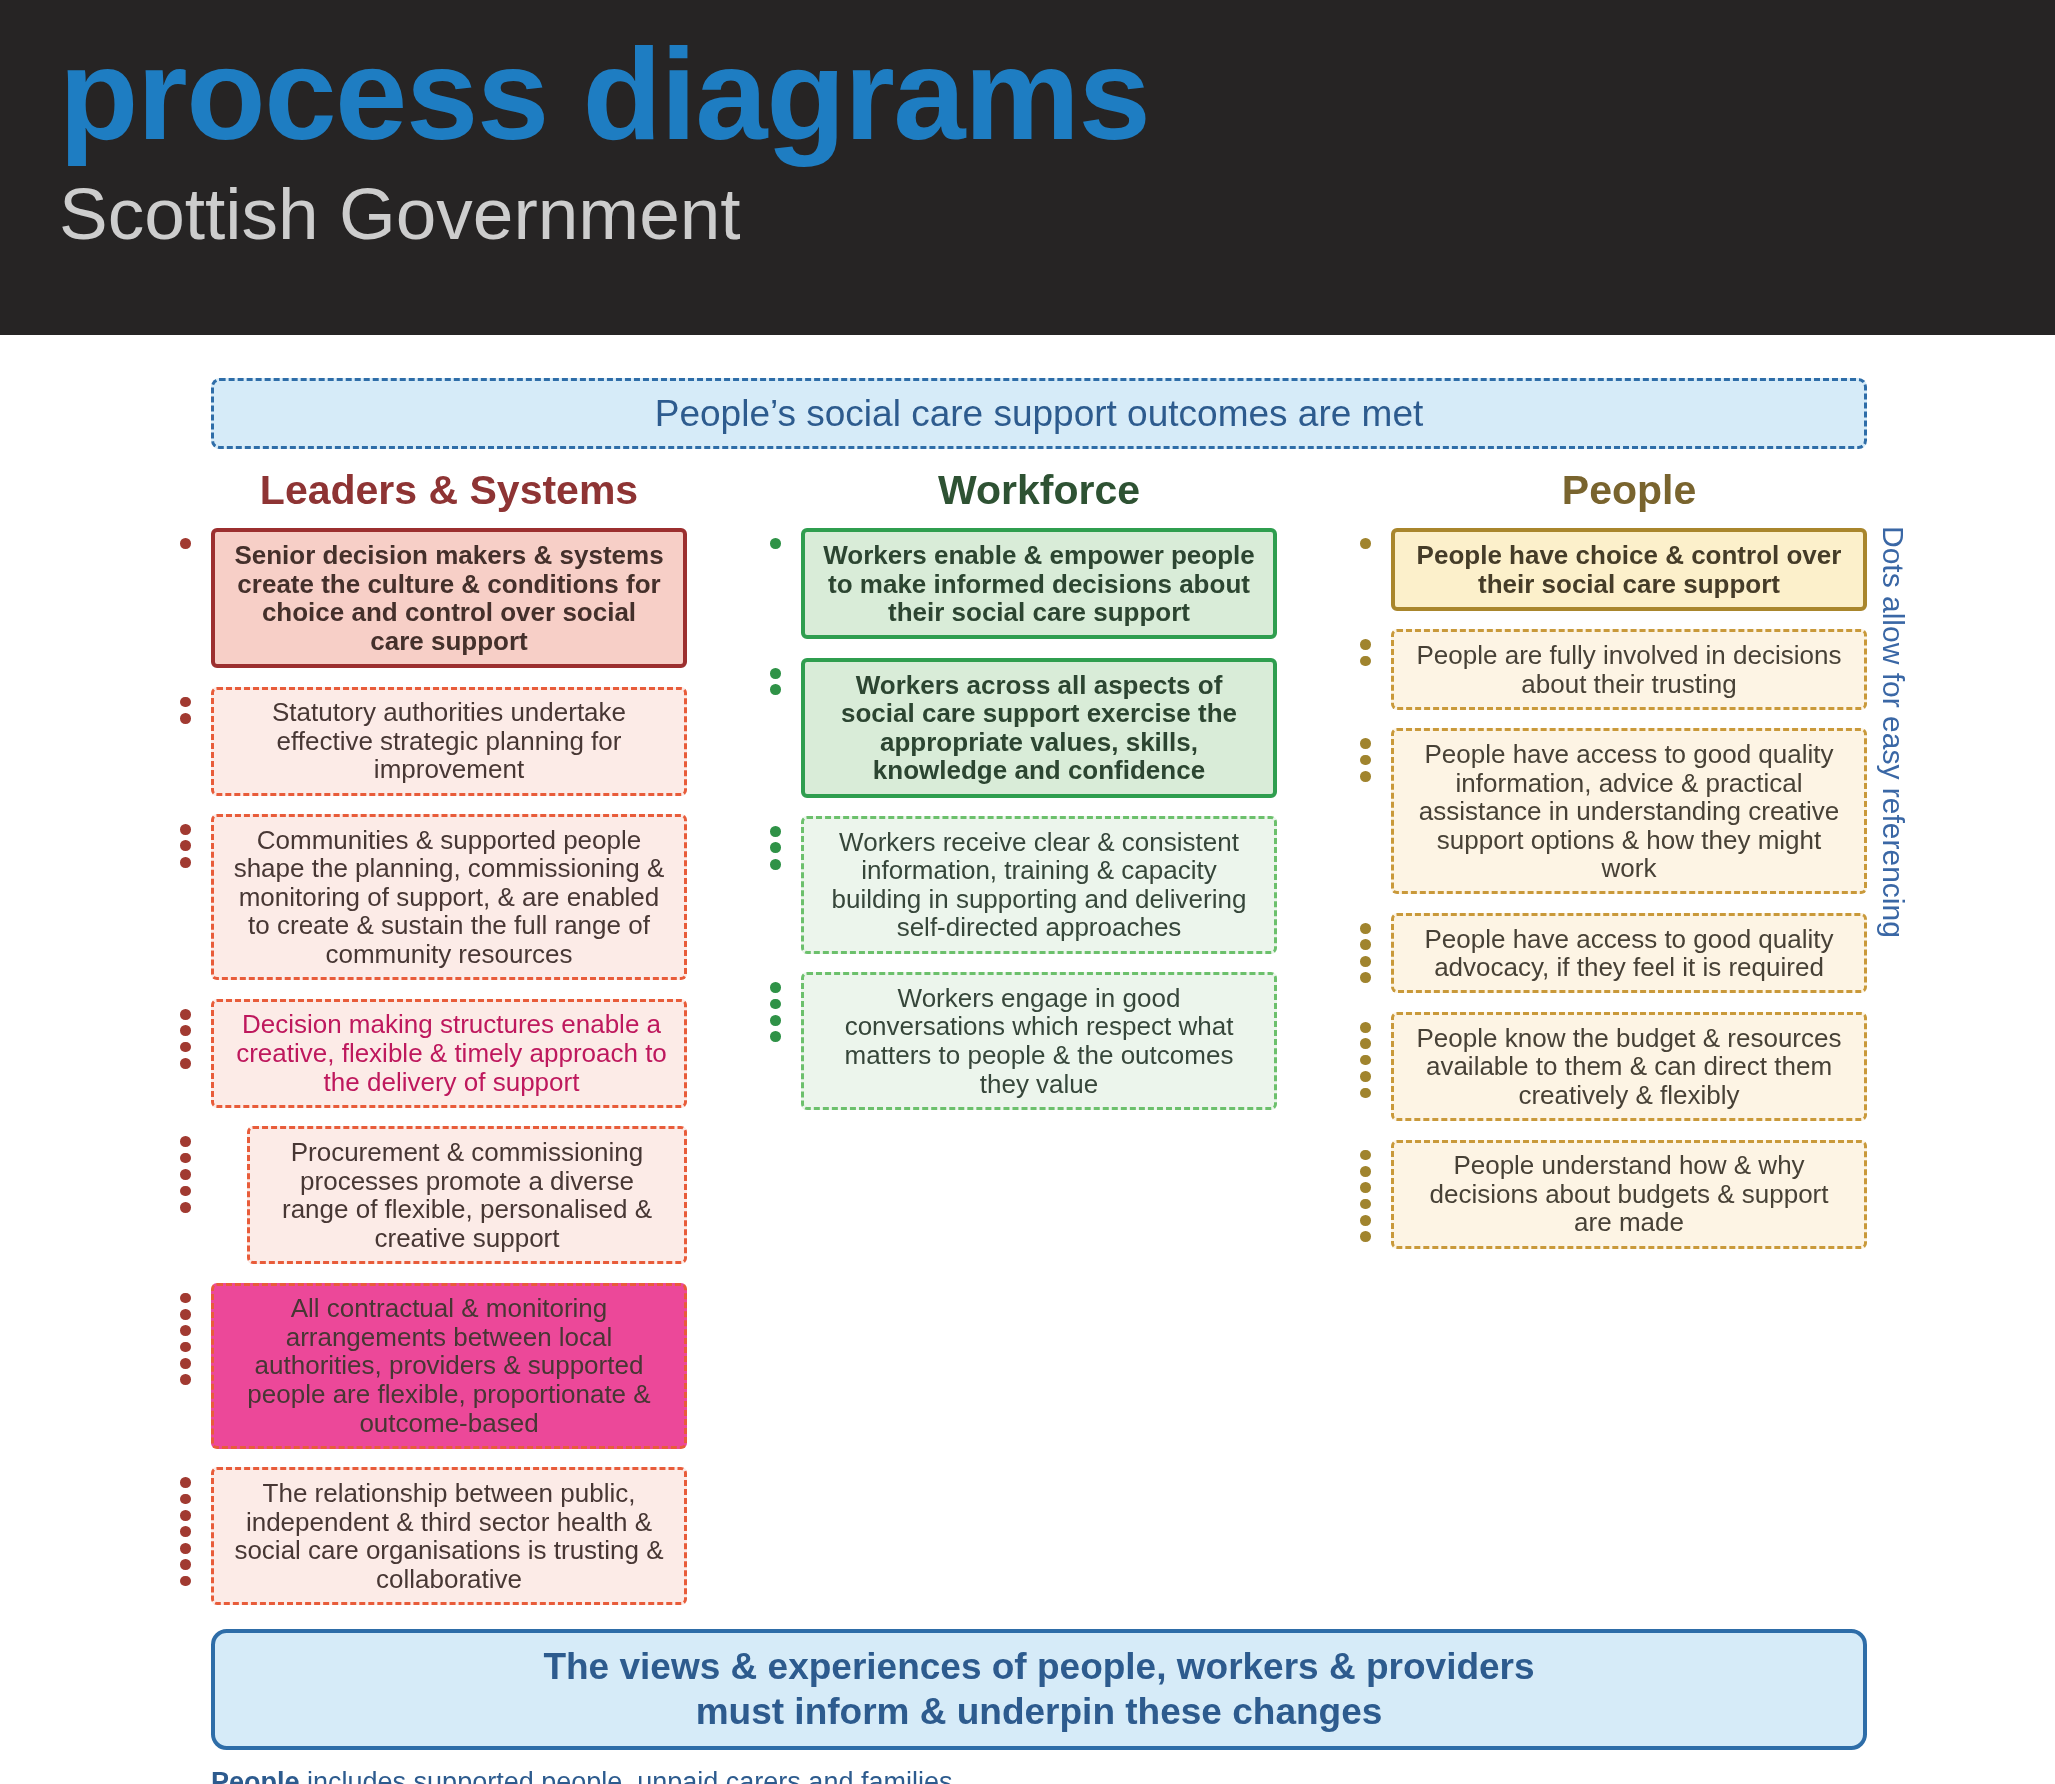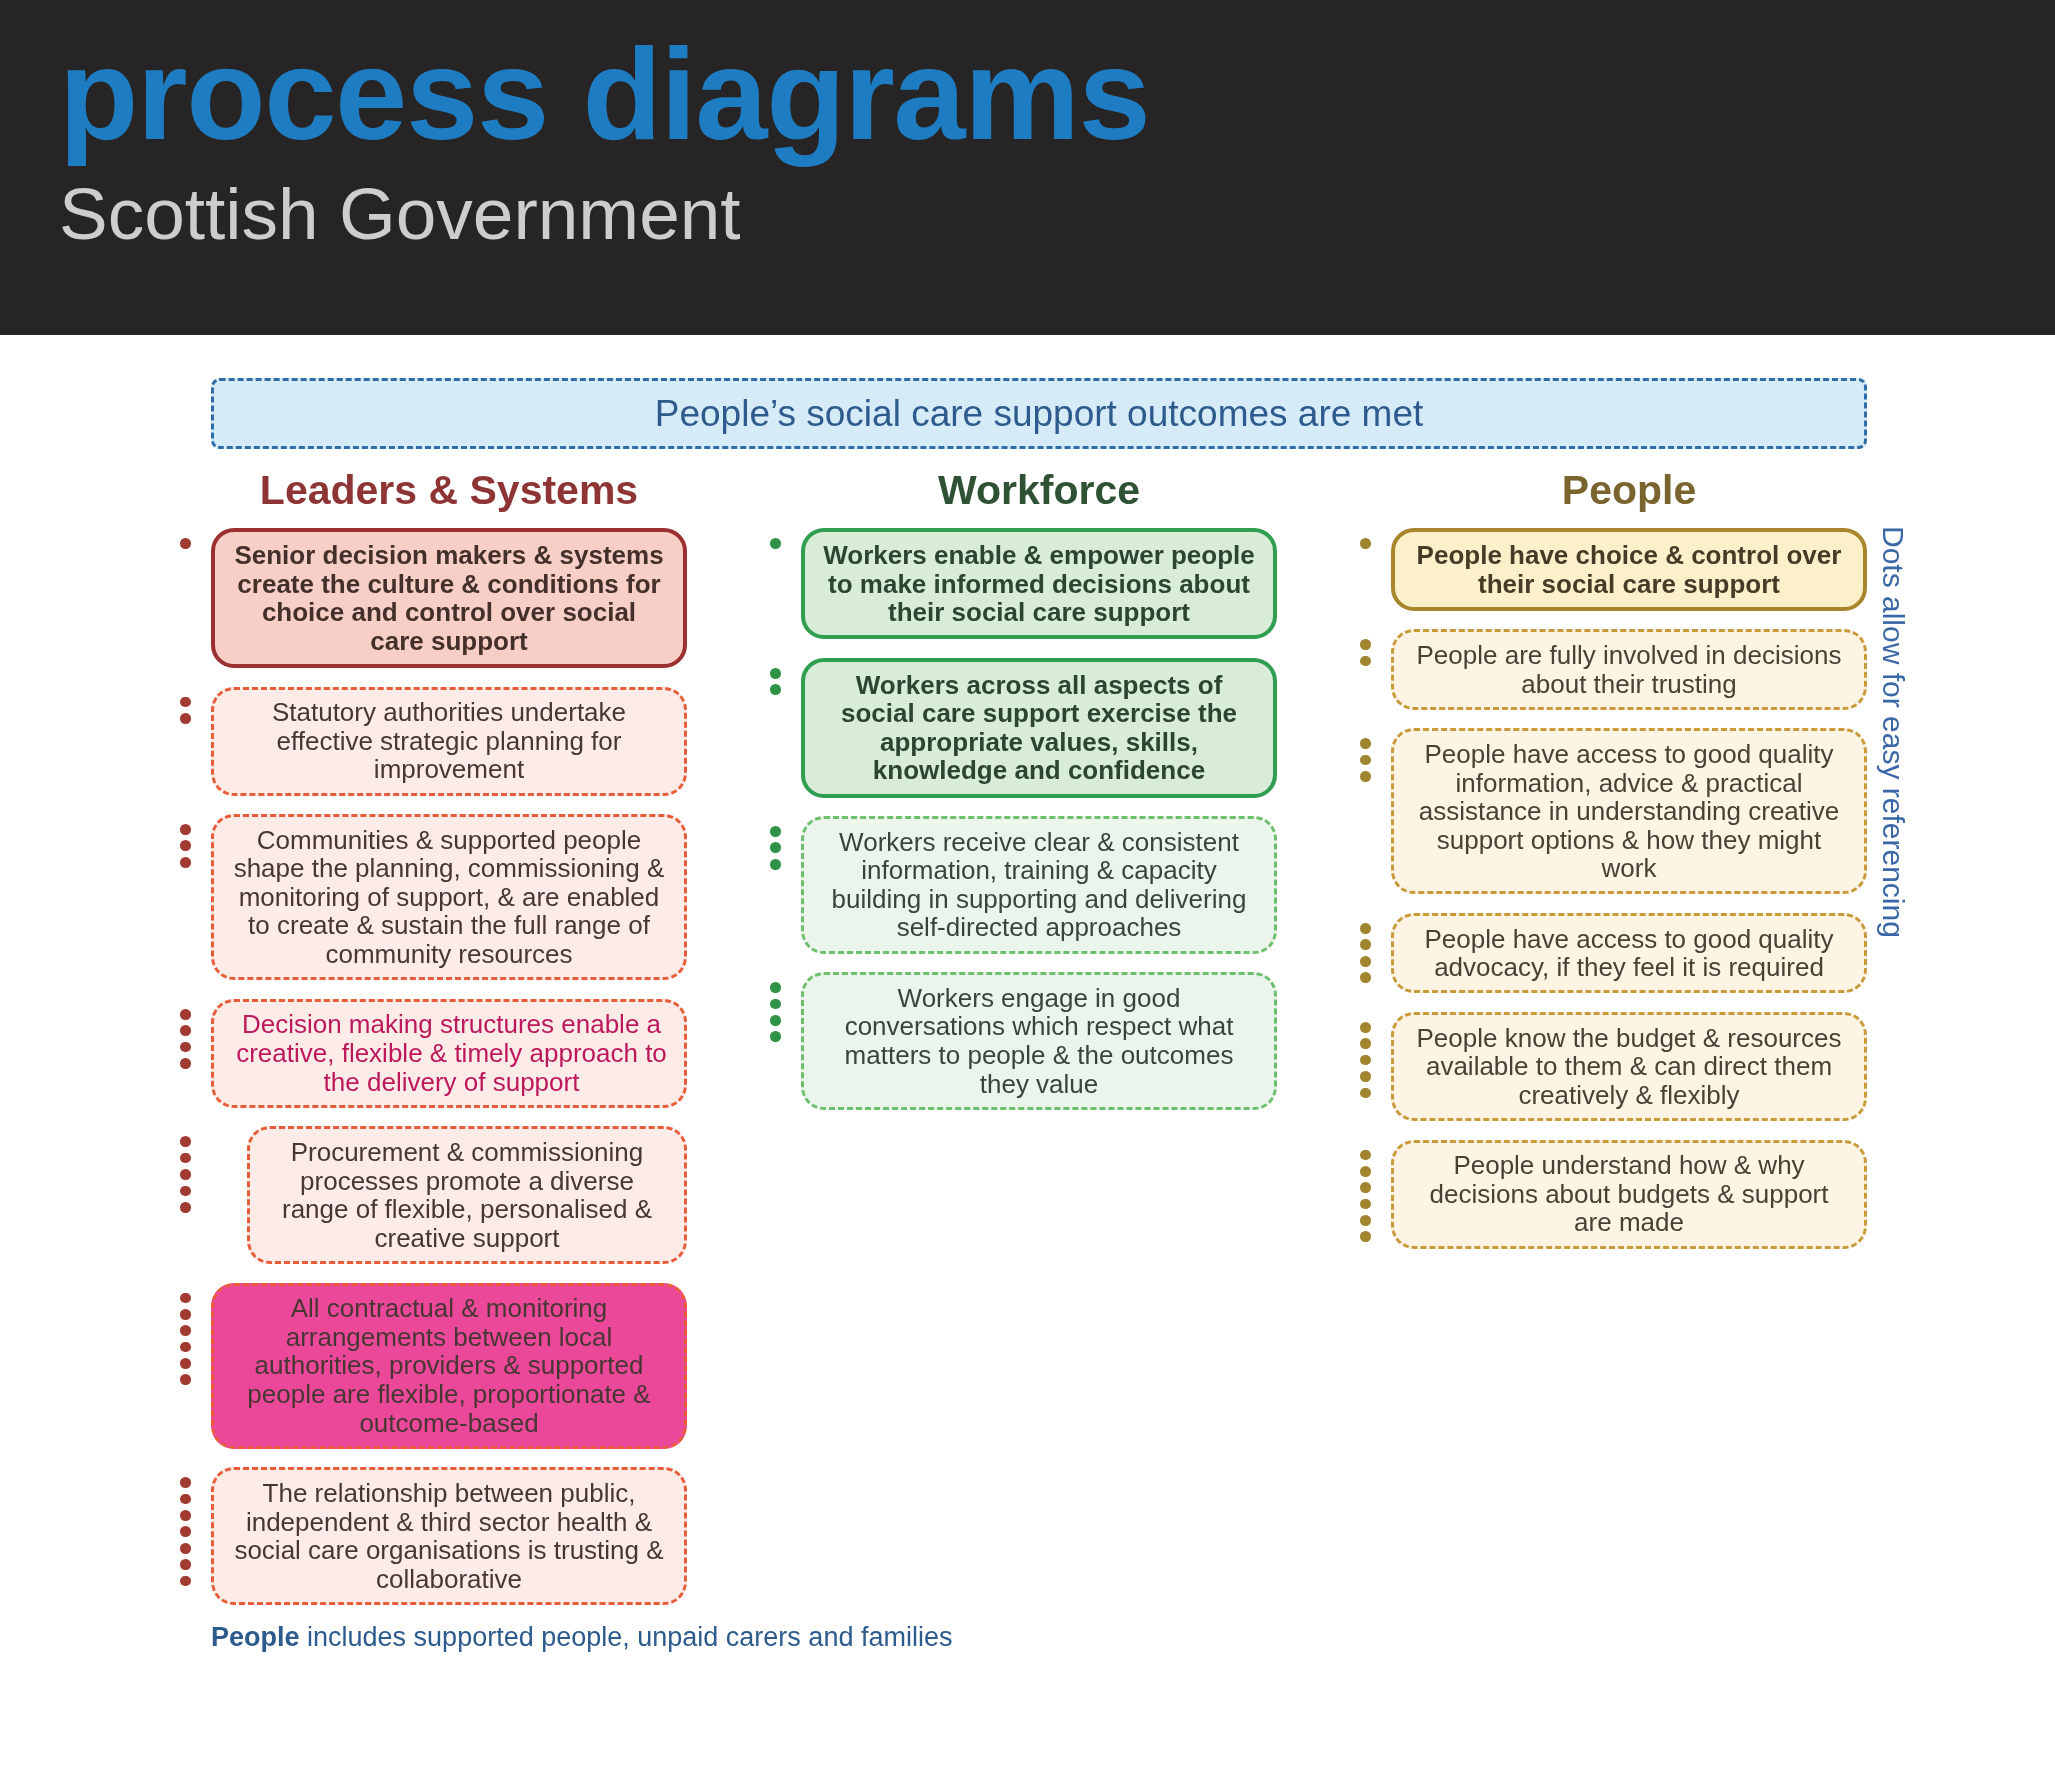--- a/index.html
+++ b/index.html
@@ -61,21 +61,21 @@
   .boxes{display:flex;flex-direction:column;gap:18.6px;}
   .box-row{position:relative;}
   .dots{
     position:absolute;
     left:-31px;top:10px;
     display:flex;flex-direction:column;gap:5.7px;
   }
   .dot{width:10.7px;height:10.7px;border-radius:50%;}
   .box{
     box-sizing:border-box;
-    border-radius:23px;
+    border-radius:6px;
     padding:8.6px 17px;
     font-size:26px;
     line-height:1.1;
     text-align:center;
   }
   .box.solid{border-width:4.3px;border-style:solid;font-weight:bold;}
   .box.dashed{border-width:3.6px;border-style:dashed;font-weight:normal;}
   .side-note{
     position:absolute;
     left:1876px;top:191px;
@@ -328,19 +328,23 @@
     <div class="box dashed" style="background: rgb(253, 244, 228); border-color: rgb(201, 153, 58); color: rgb(71, 65, 54);">
       <span class="box-text">People understand how &amp; why decisions about budgets &amp; support are made</span>
     </div>
   </div>
 </div>
   </section>
 </div>
 
     <div class="side-note">Dots allow for easy referencing</div>
 
+    <div class="bottom-banner">
+      <div>The views &amp; experiences of people, workers &amp; providers</div>
+      <div>must inform &amp; underpin these changes</div>
+    </div>
 
     <div class="footnotes" id="footnotes">
         <div><span class="footnote-term">People</span><span> includes supported people, unpaid carers and families</span></div>
       </div>
   </main>
 </div>
 
 
 </body></html>

